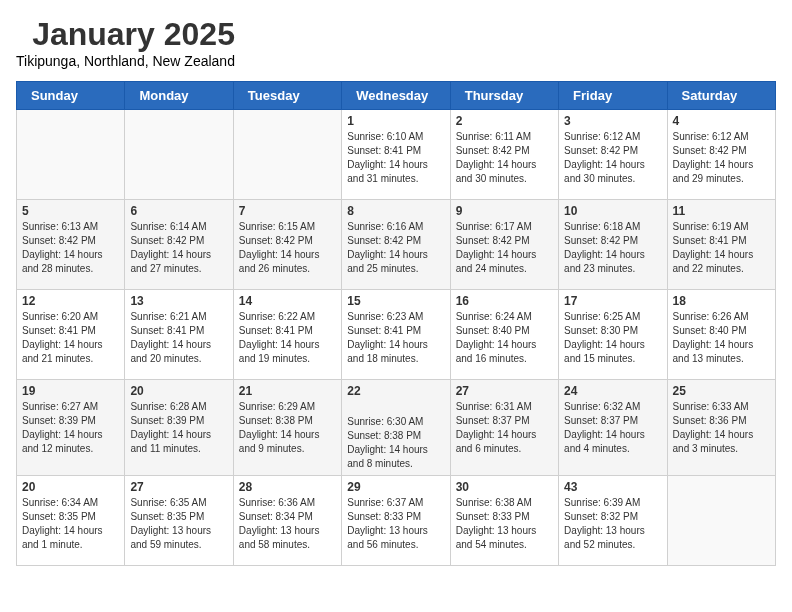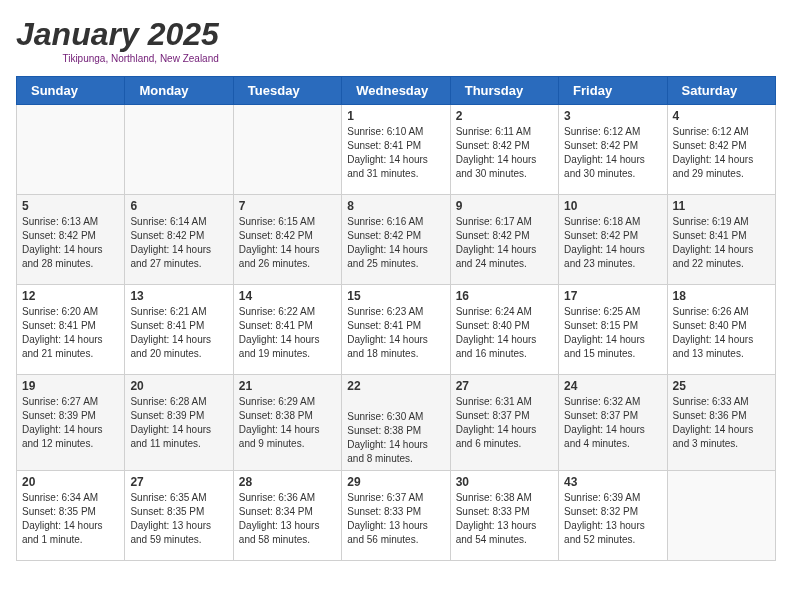--- a/index.html
+++ b/index.html
@@ -32,25 +32,24 @@
       width: 28px;
       height: 28px;
     }
     .title-block {
       text-align: right;
     }
     .month-title {
       font-size: 32px;
       font-weight: bold;
       color: #333;
-      font-style: italic;
     }
     .location {
-      font-size: 10px;
-      color: #701a75;
+      font-size: 14px;
+      color: #000000;
     }
     .calendar {
       width: 100%;
       border-collapse: collapse;
       border: 1px solid #ccc;
     }
     .calendar th {
       background: #2a6bbd;
       color: #fff;
       font-size: 13px;
@@ -228,21 +227,21 @@
         <td>
           <span class="day-number">16</span>
           <div class="day-info" style="white-space: pre-line;">Sunrise: 6:24 AM
 Sunset: 8:40 PM
 Daylight: 14 hours
 and 16 minutes.</div>
         </td>
         <td>
           <span class="day-number">17</span>
           <div class="day-info" style="white-space: pre-line;">Sunrise: 6:25 AM
-Sunset: 8:15 PM
+Sunset: 8:30 PM
 Daylight: 14 hours
 and 15 minutes.</div>
         </td>
         <td>
           <span class="day-number">18</span>
           <div class="day-info" style="white-space: pre-line;">Sunrise: 6:26 AM
 Sunset: 8:40 PM
 Daylight: 14 hours
 and 13 minutes.</div>
         </td>

